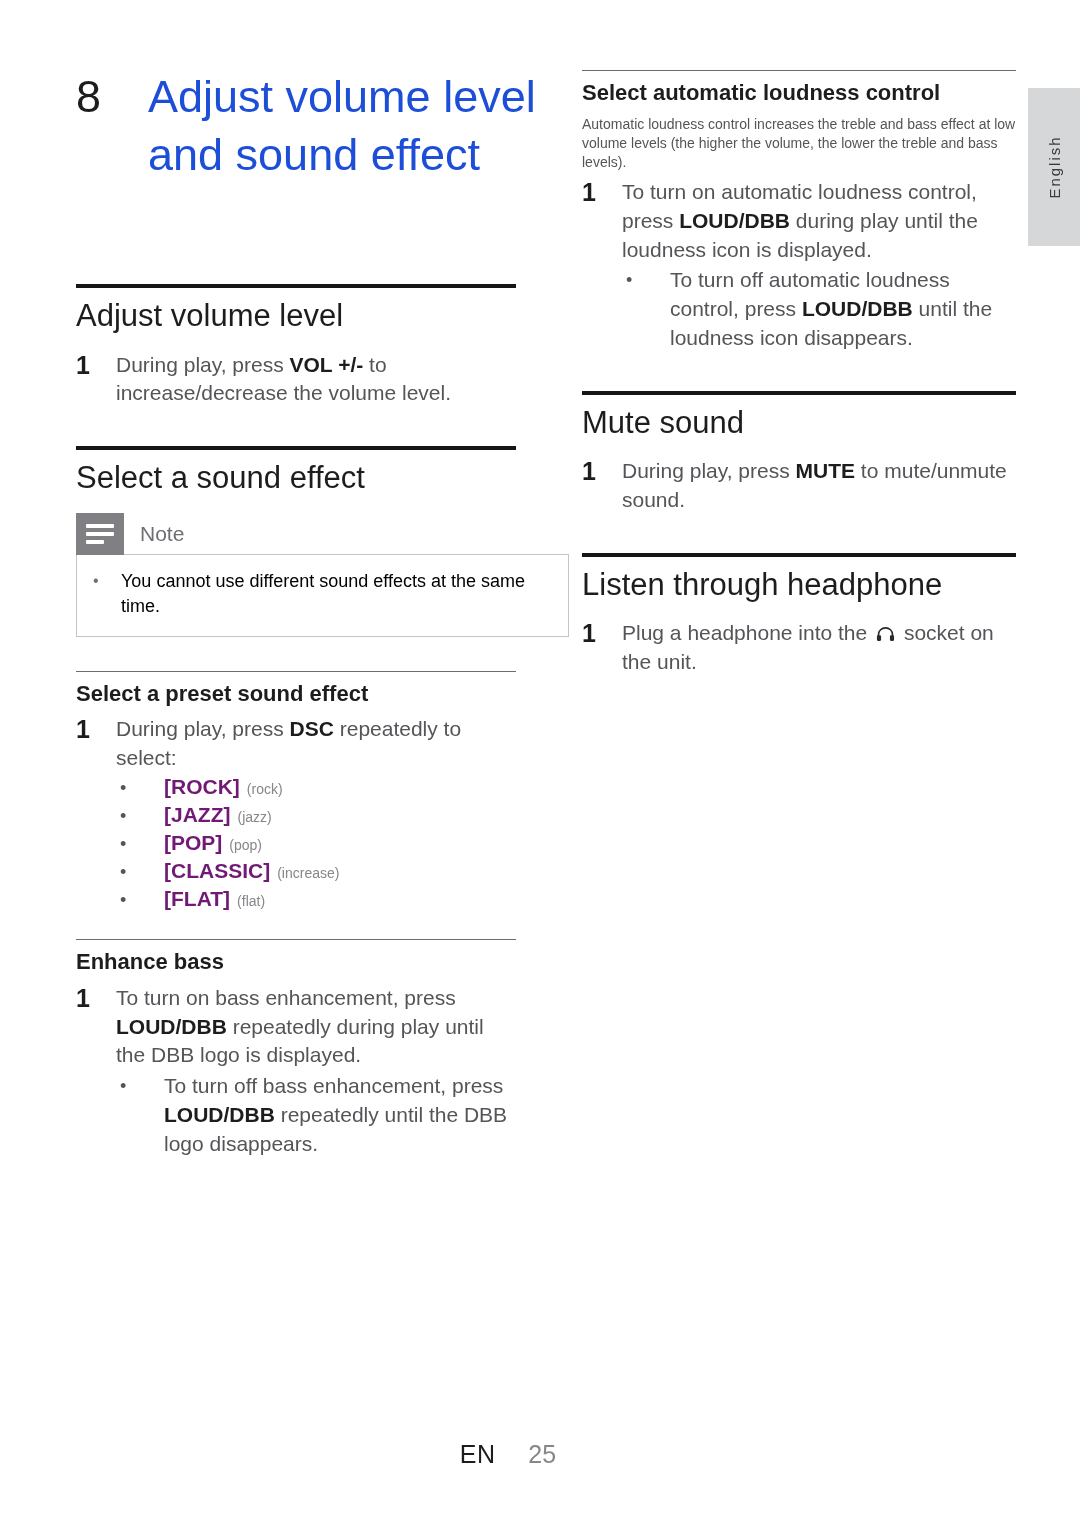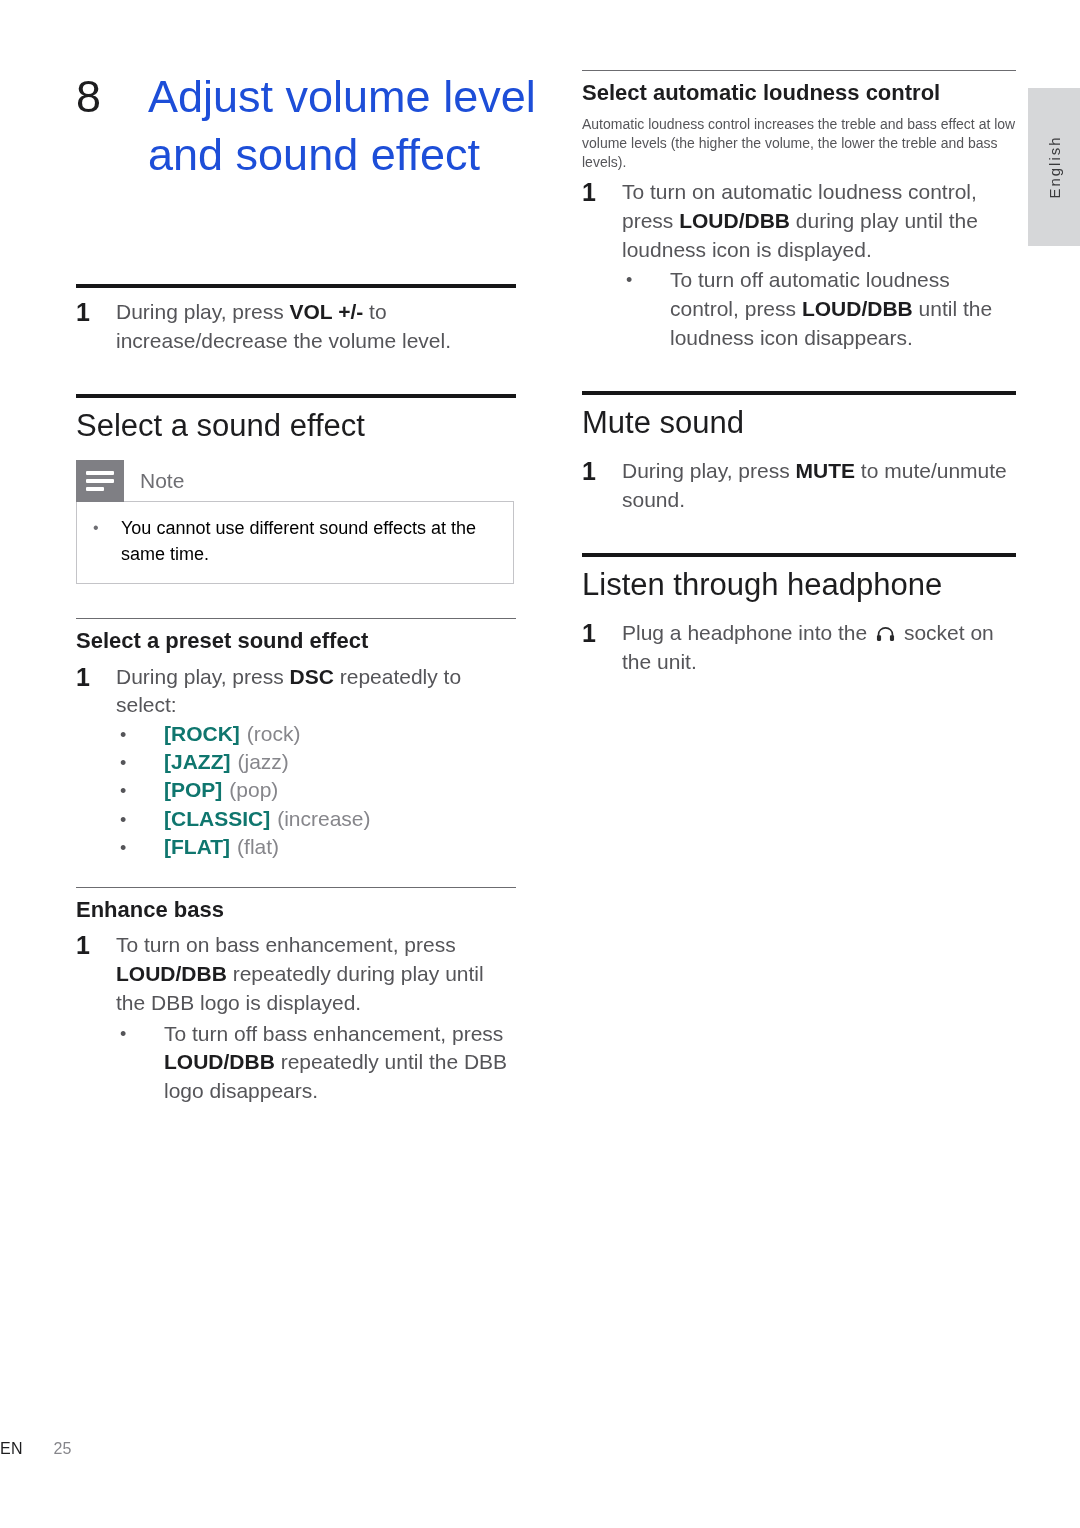--- a/index.html
+++ b/index.html
@@ -164,33 +164,33 @@
   .preset-item .dot {
     flex: 0 0 48px;
     font-size: 18px;
     color: #555559;
     padding-left: 4px;
     box-sizing: border-box;
   }
   .preset-item .code {
     font-size: 21px;
     font-weight: 700;
-    color: #0f766e;
+    color: #701a75;
     margin-right: 7px;
   }
   .preset-item .desc {
-    font-size: 21px;
+    font-size: 14px;
     color: #86868b;
   }
 
   
   .note-box {
     position: relative;
     margin-top: 14px;
-    width: 438px;
+    width: 493px;
   }
   .note-head {
     display: flex;
     align-items: center;
     height: 42px;
   }
   .note-icon {
     width: 48px;
     height: 42px;
     background: #7f7f84;
@@ -242,22 +242,22 @@
     height: 16px;
     margin: 0 3px;
   }
 
   
   .footer {
     position: absolute;
     left: 0;
     top: 1440px;
     width: 1016px;
-    text-align: left;
-    font-size: 16px;
+    text-align: center;
+    font-size: 25px;
   }
   .footer .en  { color: #1d1d1f; font-weight: 400; letter-spacing: 0.4px; }
   .footer .pg  { color: #86868b; margin-left: 26px; }
 
   .block { margin-bottom: 0; }
   .spacer-lg { height: 34px; }
   .spacer-md { height: 22px; }
 </style>
 </head>
 <body>
@@ -270,20 +270,21 @@
 
   <div class="chapter">
     <div class="chapter-num">8</div>
     <div class="chapter-title">Adjust volume level and sound effect</div>
   </div>
 
   <div class="col col-left" style="top:284px;">
 
     <div class="block">
       <hr class="rule-major">
+      <h2 class="sec-title">Adjust volume level</h2>
       <div class="step">
         <div class="step-num">1</div>
         <div class="step-body"><span>During play, press </span><span class="b">VOL +/-</span><span> to increase/decrease the volume level.</span></div>
       </div>
     </div>
 
     <div class="spacer-lg"></div>
 
     <div class="block">
       <hr class="rule-major">

